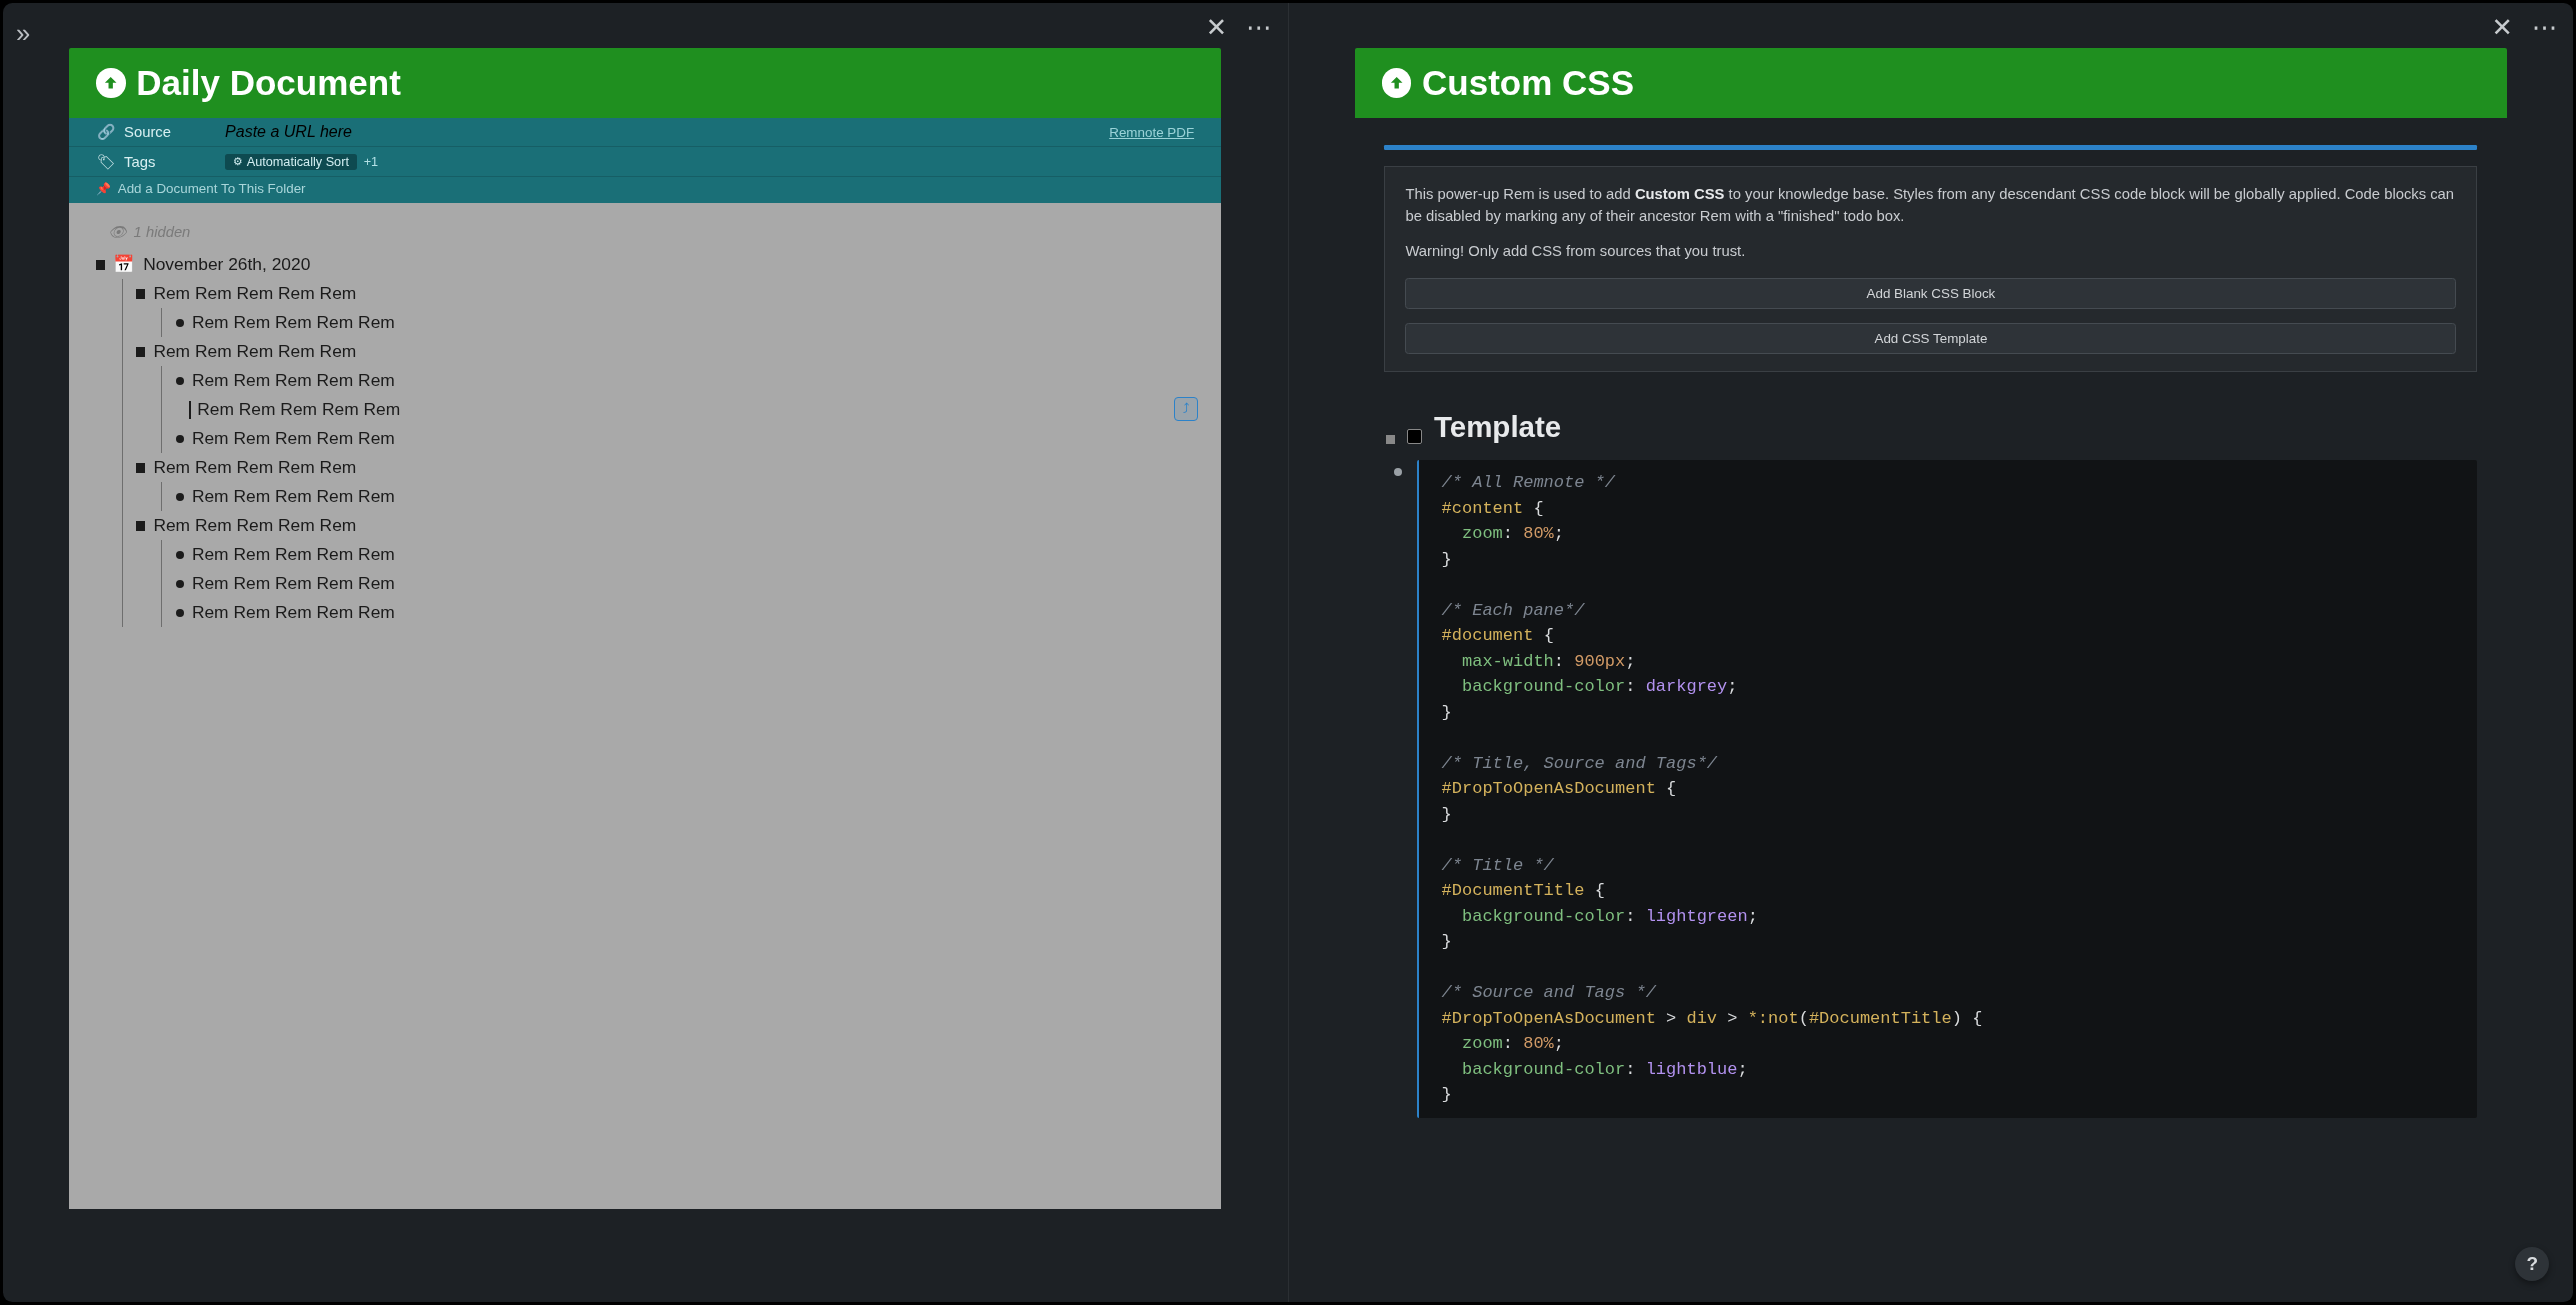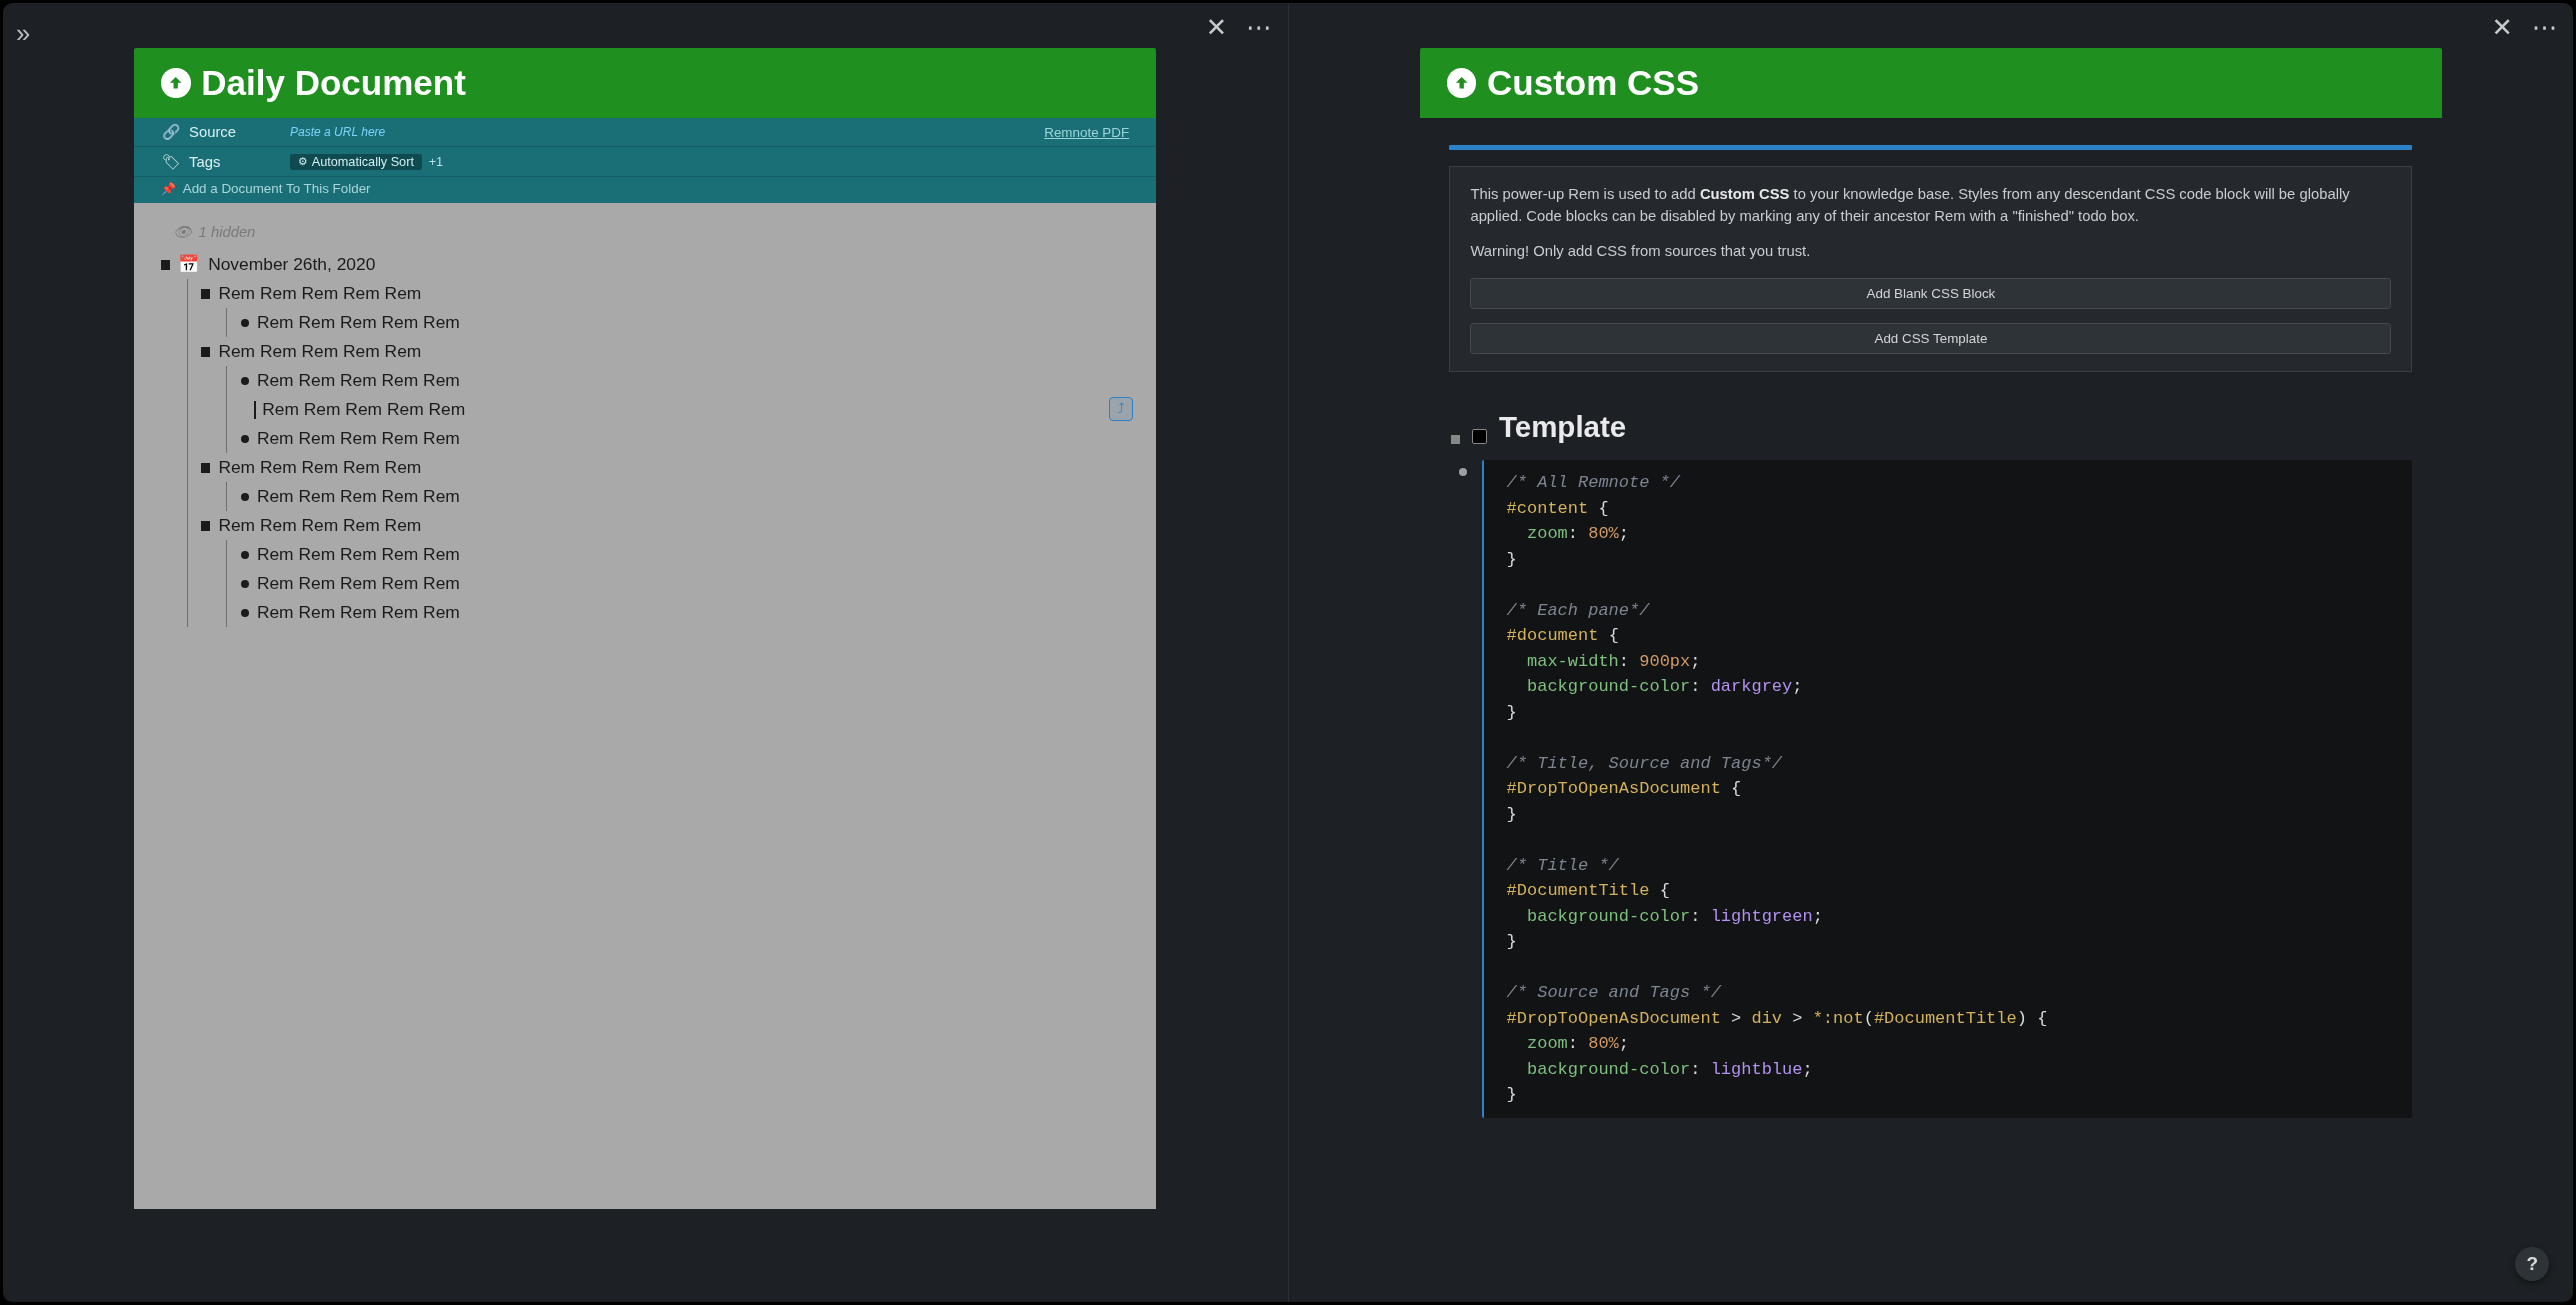--- a/index.html
+++ b/index.html
@@ -10,35 +10,35 @@
 .sidebar-toggle { position: absolute; top: 16px; left: 13.4px; color: #b9bdc1; font-size: 25.5px; z-index: 10; cursor: pointer; }
 .help-button { position: absolute; bottom: 21.5px; right: 24px; width: 34px; height: 34px; border-radius: 50%; background: #2e3338; color: #d8dbde; display: flex; align-items: center; justify-content: center; font-size: 19px; font-weight: bold; box-shadow: 0 2.7px 6.7px rgba(0,0,0,0.4); }
 
 .panes { display: flex; width: 100%; height: 100%; }
 .pane { flex: 1; position: relative; padding-top: 5.4px; }
 .pane + .pane { border-left: 0.7px solid #2b2f33; }
 
 .pane-toolbar { position: absolute; top: 12px; right: 16px; display: flex; gap: 19px; align-items: center; z-index: 5; }
 .pane-toolbar .icon { color: #c7cbce; font-size: 25.5px; cursor: pointer; line-height: 1; }
 
-.doc-wrap { margin: 40px auto 0 auto; width: 1022px; background: #1d2125; }
+.doc-wrap { margin: 40px auto 0 auto; width: 1152px; background: #1d2125; }
 
 
 .title-bar { background: #228B22; background: #1f8f1f; display: flex; align-items: center; gap: 10.7px; padding: 14.8px 27px; border-radius: 2px 2px 0 0; color: #fff; }
 .title-bar-left { background: #1f8f1f; }
 .title-arrow { width: 29.5px; height: 29.5px; border-radius: 50%; background: #fff; display: inline-flex; align-items: center; justify-content: center; }
 .title-arrow svg { width: 17.4px; height: 17.4px; fill: #1f8f1f; }
 .title-text { font-size: 35px; font-weight: 700; color: #fff; }
 
 .meta-section { background: #1a6f77; }
 .meta-row { display: flex; align-items: center; padding: 5.4px 27px; font-size: 14.8px; color: #cfe7ea; border-bottom: 0.7px solid rgba(0,0,0,0.15); }
 .meta-row:last-child { border-bottom: none; }
 .meta-icon { width: 20px; text-align: center; margin-right: 8px; font-size: 14.8px; }
 .meta-label { width: 101px; color: #d9f0f2; }
-.meta-value { flex: 1; color: #7dd3fc; font-size: 12px; font-style: italic; }
+.meta-value { flex: 1; color: #000000; font-size: 16px; font-style: italic; }
 .meta-link { margin-left: auto; color: #9bd3d8; font-size: 13.4px; text-decoration: underline; cursor: pointer; }
 .auto-sort { background: #0e4a50; border-radius: 2.7px; padding: 1.3px 8px; font-size: 12.7px; color: #d2eef1; display: inline-flex; align-items: center; gap: 4px; }
 .auto-sort .gear { font-size: 10.7px; }
 .plus-one { color: #b3e1e6; font-size: 12.7px; margin-left: 6.7px; }
 .add-doc-row { padding: 4px 27px 6.7px 27px; font-size: 13.4px; color: #a9d6da; display: flex; align-items: center; gap: 6.7px; }
 .add-doc-row .pin { font-size: 12px; }
 
 .doc-body { background: #a9a9a9; padding: 20px 27px 268px 27px; min-height: 1006px; }
 .hidden-note { display: flex; align-items: center; gap: 6.7px; color: #7a7a7a; font-size: 14.8px; font-style: italic; margin: 0 0 9.4px 12px; }
 .hidden-note .eye { font-size: 14.8px; }

